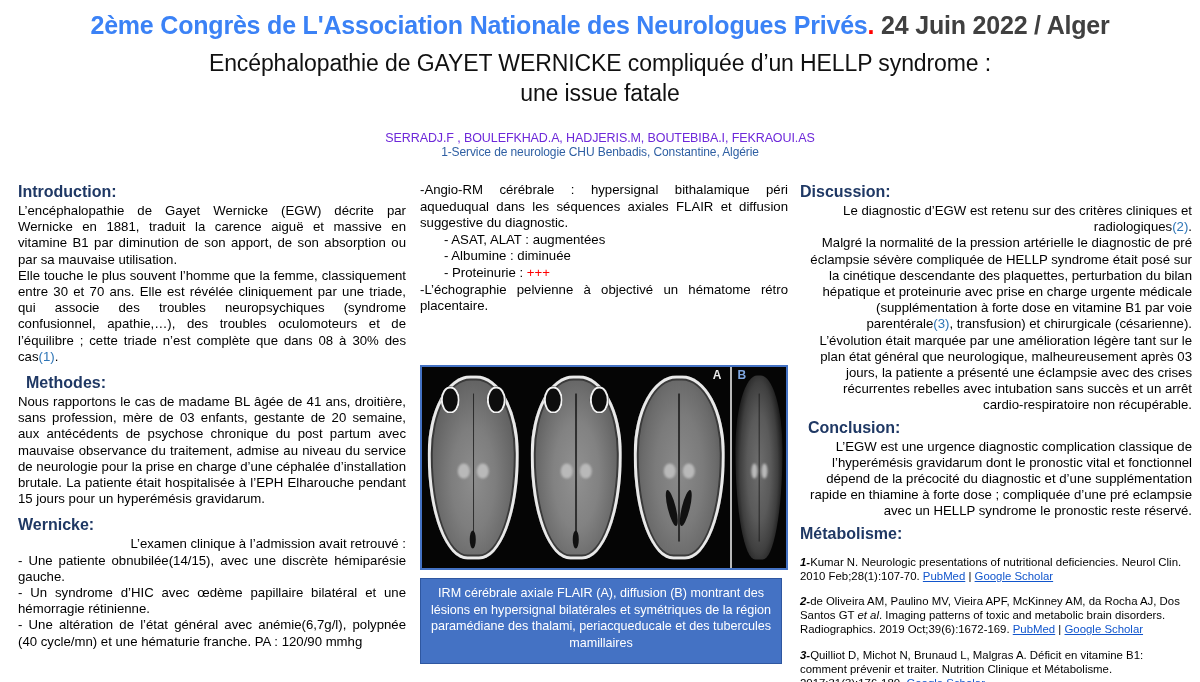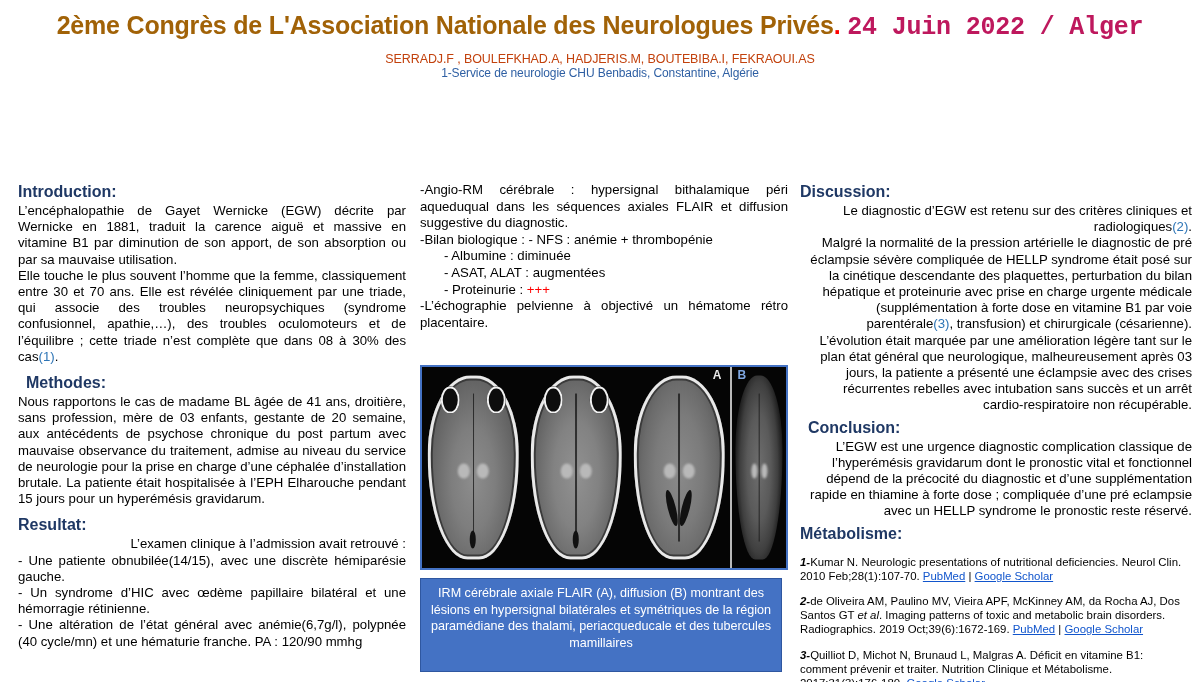--- a/index.html
+++ b/index.html
@@ -28,37 +28,37 @@
     text-align: center;
     padding-top: 10px;
   }
   .congress-line {
     font-size: 25px;
     font-weight: bold;
     line-height: 30px;
     white-space: nowrap;
     letter-spacing: -0.2px;
   }
-  .congress-name { color: #a16207; }
+  .congress-name { color: #3b82f6; }
   .congress-sep  { color: #FF0000; }
-  .congress-date { color: #be185d; font-family: Liberation Mono, monospace; }
+  .congress-date { color: #404040; }
 
   .poster-title {
     margin-top: 8px;
     font-size: 23px;
     line-height: 30px;
     color: #111111;
     font-weight: normal;
     letter-spacing: -0.1px;
   }
   .authors {
-    margin-top: 9px;
+    margin-top: 23px;
     font-size: 12.5px;
     line-height: 14px;
-    color: #c2410c;
+    color: #6d28d9;
     font-weight: normal;
     letter-spacing: -0.1px;
   }
   .affiliation {
     font-size: 12px;
     line-height: 15px;
     color: #2E5FA3;
     letter-spacing: -0.1px;
   }
 
@@ -214,21 +214,21 @@
 
   .caption {
     margin-top: 8px;
     width: 362px;
     background: #4472C4;
     border: 1px solid #2F57A0;
     color: #ffffff;
     font-size: 12.6px;
     line-height: 16.5px;
     text-align: center;
-    padding: 6px 4px 20px 4px;
+    padding: 6px 4px 12px 4px;
     box-sizing: border-box;
   }
 
   
   .refs {
     font-size: 11.4px;
     line-height: 14px;
     color: #000000;
     text-align: left;
   }
@@ -242,57 +242,60 @@
 </style>
 </head>
 <body>
 
 <div id="poster">
 
   <div class="header">
     <div class="congress-line">
       <span class="congress-name">2ème Congrès de L'Association Nationale des Neurologues Privés</span><span class="congress-sep">.</span>&nbsp;<span class="congress-date">24 Juin 2022 / Alger</span>
     </div>
+    <div class="poster-title">
+      <div>Encéphalopathie de GAYET WERNICKE compliquée d’un HELLP syndrome :</div>
+      <div>une issue fatale</div>
+    </div>
     <div class="authors">SERRADJ.F , BOULEFKHAD.A, HADJERIS.M, BOUTEBIBA.I, FEKRAOUI.AS</div>
     <div class="affiliation">1-Service de neurologie CHU Benbadis, Constantine, Algérie</div>
   </div>
 
   <div class="columns">
 
     <div class="col col-left">
 
       <div class="sec-block">
         <div class="sec-head">Introduction:</div>
         <p class="body-txt">L’encéphalopathie de Gayet Wernicke (EGW) décrite par Wernicke en 1881, traduit la carence aiguë et massive en vitamine B1 par diminution de son apport, de son absorption ou par sa mauvaise utilisation.</p>
         <p class="body-txt"><span>Elle touche le plus souvent l’homme que la femme, classiquement entre 30 et 70 ans. Elle est révélée cliniquement par une triade, qui associe des troubles neuropsychiques (syndrome confusionnel, apathie,…), des troubles oculomoteurs et de l’équilibre ; cette triade n’est complète que dans 08 à 30% des cas</span><span class="blue">(1)</span><span>.</span></p>
       </div>
 
       <div class="sec-block">
         <div class="sec-head indent">Methodes:</div>
         <p class="body-txt">Nous rapportons le cas de madame BL âgée de 41 ans, droitière, sans profession, mère de 03 enfants, gestante de 20 semaine, aux antécédents de psychose chronique du post partum avec mauvaise observance du traitement, admise au niveau du service de neurologie pour la prise en charge d’une céphalée d’installation brutale. La patiente était hospitalisée à l’EPH Elharouche pendant 15 jours pour un hyperémésis gravidarum.</p>
       </div>
 
       <div class="sec-block">
-        <div class="sec-head">Resultat:</div>
+        <div class="sec-head">Wernicke:</div>
         <p class="body-txt left">L’examen clinique à l’admission avait retrouvé :</p>
         <p class="body-txt">- Une patiente obnubilée(14/15), avec une discrète hémiparésie gauche.</p>
         <p class="body-txt">- Un syndrome d’HIC avec œdème papillaire bilatéral et une hémorragie rétinienne.</p>
         <p class="body-txt">- Une altération de l’état général avec anémie(6,7g/l), polypnée (40 cycle/mn) et une hématurie franche. PA : 120/90 mmhg</p>
       </div>
 
     </div>
 
     <div class="col col-mid">
       <p class="body-txt mid-txt">-Angio-RM cérébrale : hypersignal bithalamique péri aqueduqual dans les séquences axiales FLAIR et diffusion suggestive du diagnostic.</p>
-      <p class="body-txt mid-txt noj">-Bilan biologique : - NFS : anémie + thrombopénie</p>
+      <p class="body-txt mid-txt noj">
+          <span class="sub">- ASAT, ALAT : augmentées</span>
+        </p>
       <p class="body-txt mid-txt noj">
           <span class="sub">- Albumine : diminuée</span>
-        </p>
-      <p class="body-txt mid-txt noj">
-          <span class="sub">- ASAT, ALAT : augmentées</span>
         </p>
       <p class="body-txt mid-txt noj">
           <span class="sub"><span>- Proteinurie : </span><span class="red">+++</span></span>
         </p>
       <p class="body-txt mid-txt">-L’échographie pelvienne à objectivé un hématome rétro placentaire.</p>
     </div>
 
     <div class="col col-right">
 
       <div class="sec-block tight">

